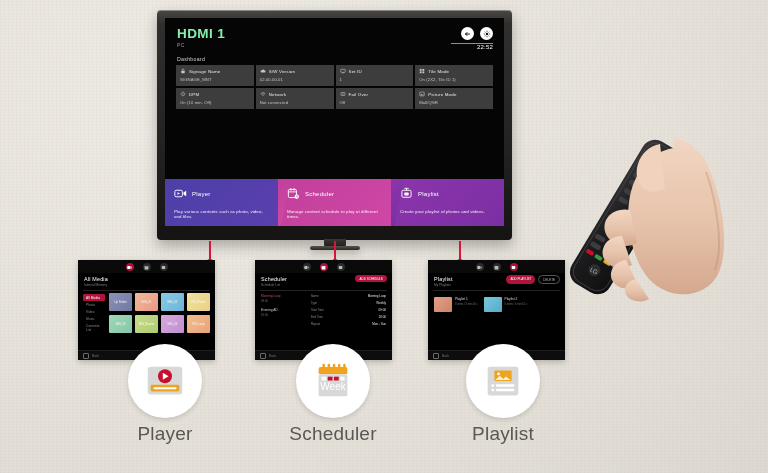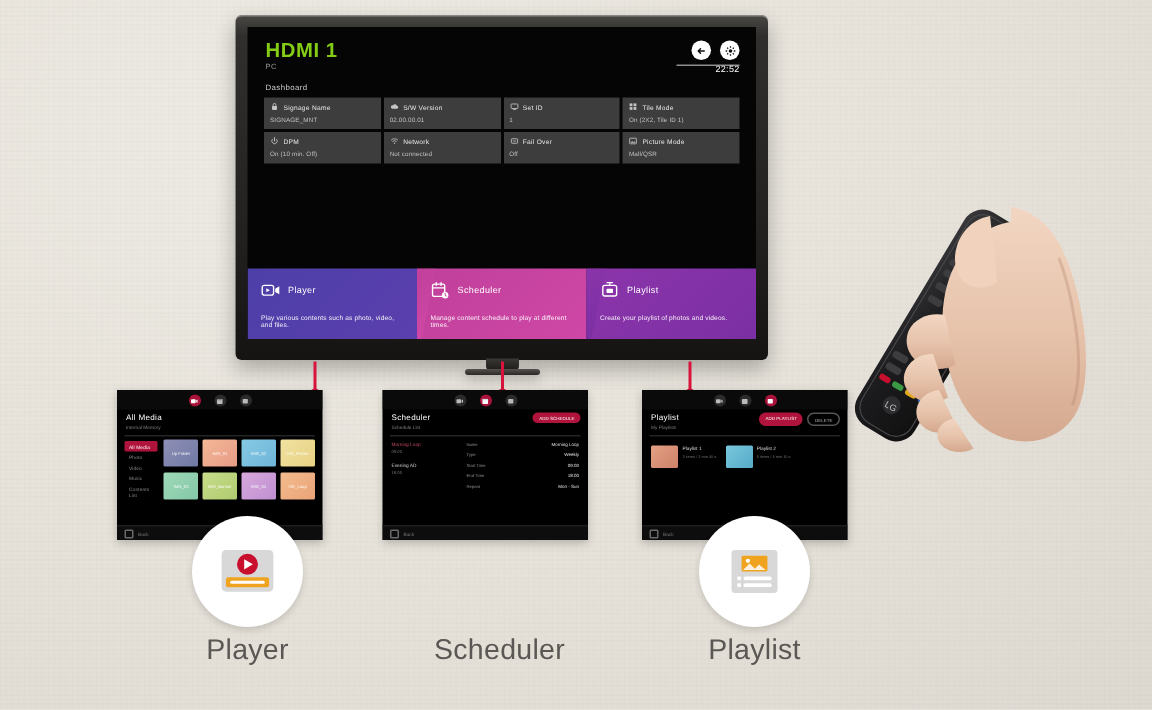--- a/index.html
+++ b/index.html
@@ -39,21 +39,21 @@
   }
   .tv-foot{
     position:absolute;left:50%;transform:translateX(-50%);
     top:236px;width:50px;height:4px;border-radius:3px;
     background:linear-gradient(180deg,#55524e,#2a2826);
     box-shadow:0 3px 7px rgba(0,0,0,.25);
   }
 
   
   .scr-top{padding:9px 12px 0 12px;position:relative;}
-  .src-title{color:#84cc16;font-size:13.5px;font-weight:bold;letter-spacing:.4px;line-height:14px;}
+  .src-title{color:#86efac;font-size:13.5px;font-weight:bold;letter-spacing:.4px;line-height:14px;}
   .src-sub{color:#9a9a9a;font-size:5px;margin-top:1px;letter-spacing:.3px;}
   .scr-icons{position:absolute;right:11px;top:9px;display:flex;gap:6px;align-items:center;}
   .cbtn{width:13px;height:13px;border-radius:50%;background:#ffffff;display:flex;align-items:center;justify-content:center;}
   .cbtn svg{display:block;}
   .scr-time{position:absolute;right:11px;top:26px;color:#fff;font-size:6px;letter-spacing:.2px;text-align:right;}
   .scr-time-rule{position:absolute;right:11px;top:25px;width:42px;height:1px;background:rgba(255,255,255,.55);}
 
   .dash-label{color:#cfcfcf;font-size:5.2px;margin:8px 0 3px 12px;letter-spacing:.3px;}
 
   
@@ -541,20 +541,40 @@
     </div>
   </div>
 
   <div class="badge" style="left:128px;top:344px;">
     <svg width="46" height="46" viewBox="0 0 48 48">
       <rect x="6" y="9" width="36" height="29" rx="3" fill="#d8d8d8"></rect>
       <rect x="9" y="28" width="30" height="7" rx="1.5" fill="#f0a31e"></rect>
       <rect x="12" y="30.4" width="24" height="2.2" rx="1.1" fill="#fff"></rect>
       <circle cx="24" cy="19" r="7.3" fill="#c8102e"></circle>
       <path d="M21.7 15.4l6 3.6-6 3.6z" fill="#fff"></path>
+    </svg>
+  </div>
+  <div class="badge" style="left:296px;top:344px;">
+    <svg width="46" height="46" viewBox="0 0 48 48">
+      <g fill="#f0a31e">
+        <rect x="13" y="6" width="2.6" height="6" rx="1.3"></rect>
+          <rect x="18.4" y="6" width="2.6" height="6" rx="1.3"></rect>
+        <rect x="23.8" y="6" width="2.6" height="6" rx="1.3"></rect>
+          <rect x="29.2" y="6" width="2.6" height="6" rx="1.3"></rect>
+        <rect x="34.6" y="6" width="2.6" height="6" rx="1.3"></rect>
+      </g>
+      <rect x="9" y="9.5" width="30" height="7.5" rx="2" fill="#f0a31e"></rect>
+      <rect x="9" y="17" width="30" height="23" rx="2" fill="#d8d8d8"></rect>
+      <g>
+        <rect x="12" y="19.5" width="5" height="4" fill="#fff"></rect>
+        <rect x="18.5" y="19.5" width="5" height="4" fill="#c8102e"></rect>
+        <rect x="25" y="19.5" width="5" height="4" fill="#c8102e"></rect>
+        <rect x="31.5" y="19.5" width="4.5" height="4" fill="#fff"></rect>
+      </g>
+      <text x="24" y="33.6" text-anchor="middle" font-family="Liberation Sans, sans-serif" font-size="10.5" fill="#ffffff">Week</text>
     </svg>
   </div>
   <div class="badge" style="left:466px;top:344px;">
     <svg width="46" height="46" viewBox="0 0 48 48">
       <rect x="8" y="9" width="32" height="30" rx="2.5" fill="#d8d8d8"></rect>
       <rect x="15" y="13" width="18" height="11" rx="1" fill="#f0a31e"></rect>
       <circle cx="19.4" cy="16.6" r="1.5" fill="#fff"></circle>
       <path d="M16 23l4.6-4.6 3.6 3.6 3-2.8 4.6 3.8z" fill="#fff" opacity=".85"></path>
       <g fill="#fff">
         <rect x="12" y="27.5" width="2.6" height="2.6" rx=".5"></rect>

